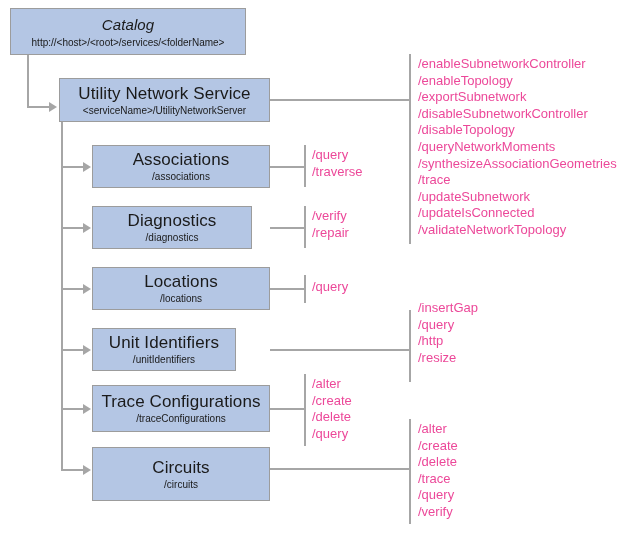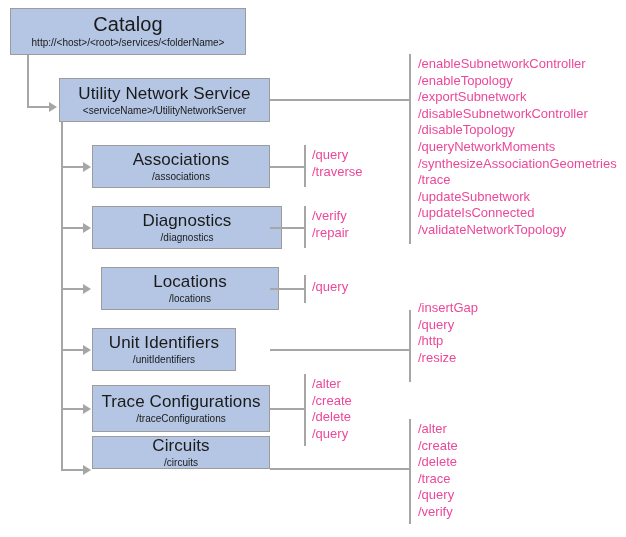--- a/index.html
+++ b/index.html
@@ -28,21 +28,21 @@
     letter-spacing:.1px;
     white-space:nowrap;
   }
   .node .sub{
     font-size:10px;
     line-height:12px;
     color:#1a1a1a;
     margin-top:2px;
     white-space:nowrap;
   }
-  .node.catalog .title{font-size:20px;line-height:21px;}
+  .node.catalog .title{font-size:15px;line-height:21px;font-style:italic;}
   .node.catalog .sub{font-size:10px;}
   .node.service .title{font-size:17px;}
   .node.service .sub{font-size:10px;}
 
   
   .ln{position:absolute;background:#a6a6a6;}
   .ln.h{height:2px;}
   .ln.v{width:2px;}
   .bar{position:absolute;width:2px;background:#a6a6a6;}
 
@@ -123,32 +123,32 @@
     <div class="title">Associations</div>
     <div class="sub">/associations</div>
   </div>
   <div class="ln h" style="left:270px;top:166px;width:36px;"></div>
   <div class="bar" style="left:304px;top:145px;height:42px;"></div>
   <div class="ops" id="ops-associations" style="left:312px;top:147px;">
       <div>/query</div>
       <div>/traverse</div>
     </div>
 
-  <div class="node" style="left:92px;top:206px;width:190px;height:43px;">
+  <div class="node" style="left:92px;top:206px;width:160px;height:43px;">
     <div class="title">Diagnostics</div>
     <div class="sub">/diagnostics</div>
   </div>
   <div class="ln h" style="left:270px;top:227px;width:36px;"></div>
   <div class="bar" style="left:304px;top:206px;height:42px;"></div>
   <div class="ops" id="ops-diagnostics" style="left:312px;top:208px;">
       <div>/verify</div>
       <div>/repair</div>
     </div>
 
-  <div class="node" style="left:101px;top:267px;width:178px;height:43px;">
+  <div class="node" style="left:92px;top:267px;width:178px;height:43px;">
     <div class="title">Locations</div>
     <div class="sub">/locations</div>
   </div>
   <div class="ln h" style="left:270px;top:288px;width:36px;"></div>
   <div class="bar" style="left:304px;top:275px;height:28px;"></div>
   <div class="ops" id="ops-locations" style="left:312px;top:279px;">
       <div>/query</div>
     </div>
 
   <div class="node" style="left:92px;top:328px;width:144px;height:43px;">
@@ -170,21 +170,21 @@
   </div>
   <div class="ln h" style="left:270px;top:408px;width:36px;"></div>
   <div class="bar" style="left:304px;top:374px;height:72px;"></div>
   <div class="ops" id="ops-traceConfigurations" style="left:312px;top:376px;">
       <div>/alter</div>
       <div>/create</div>
       <div>/delete</div>
       <div>/query</div>
     </div>
 
-  <div class="node" style="left:92px;top:436px;width:178px;height:33px;text-align:center;">
+  <div class="node" style="left:92px;top:447px;width:178px;height:54px;text-align:center;">
     <div class="title">Circuits</div>
     <div class="sub">/circuits</div>
   </div>
   <div class="ln h" style="left:270px;top:468px;width:141px;"></div>
   <div class="bar" style="left:409px;top:419px;height:105px;"></div>
   <div class="ops" id="ops-circuits" style="left:418px;top:421px;">
       <div>/alter</div>
       <div>/create</div>
       <div>/delete</div>
       <div>/trace</div>

